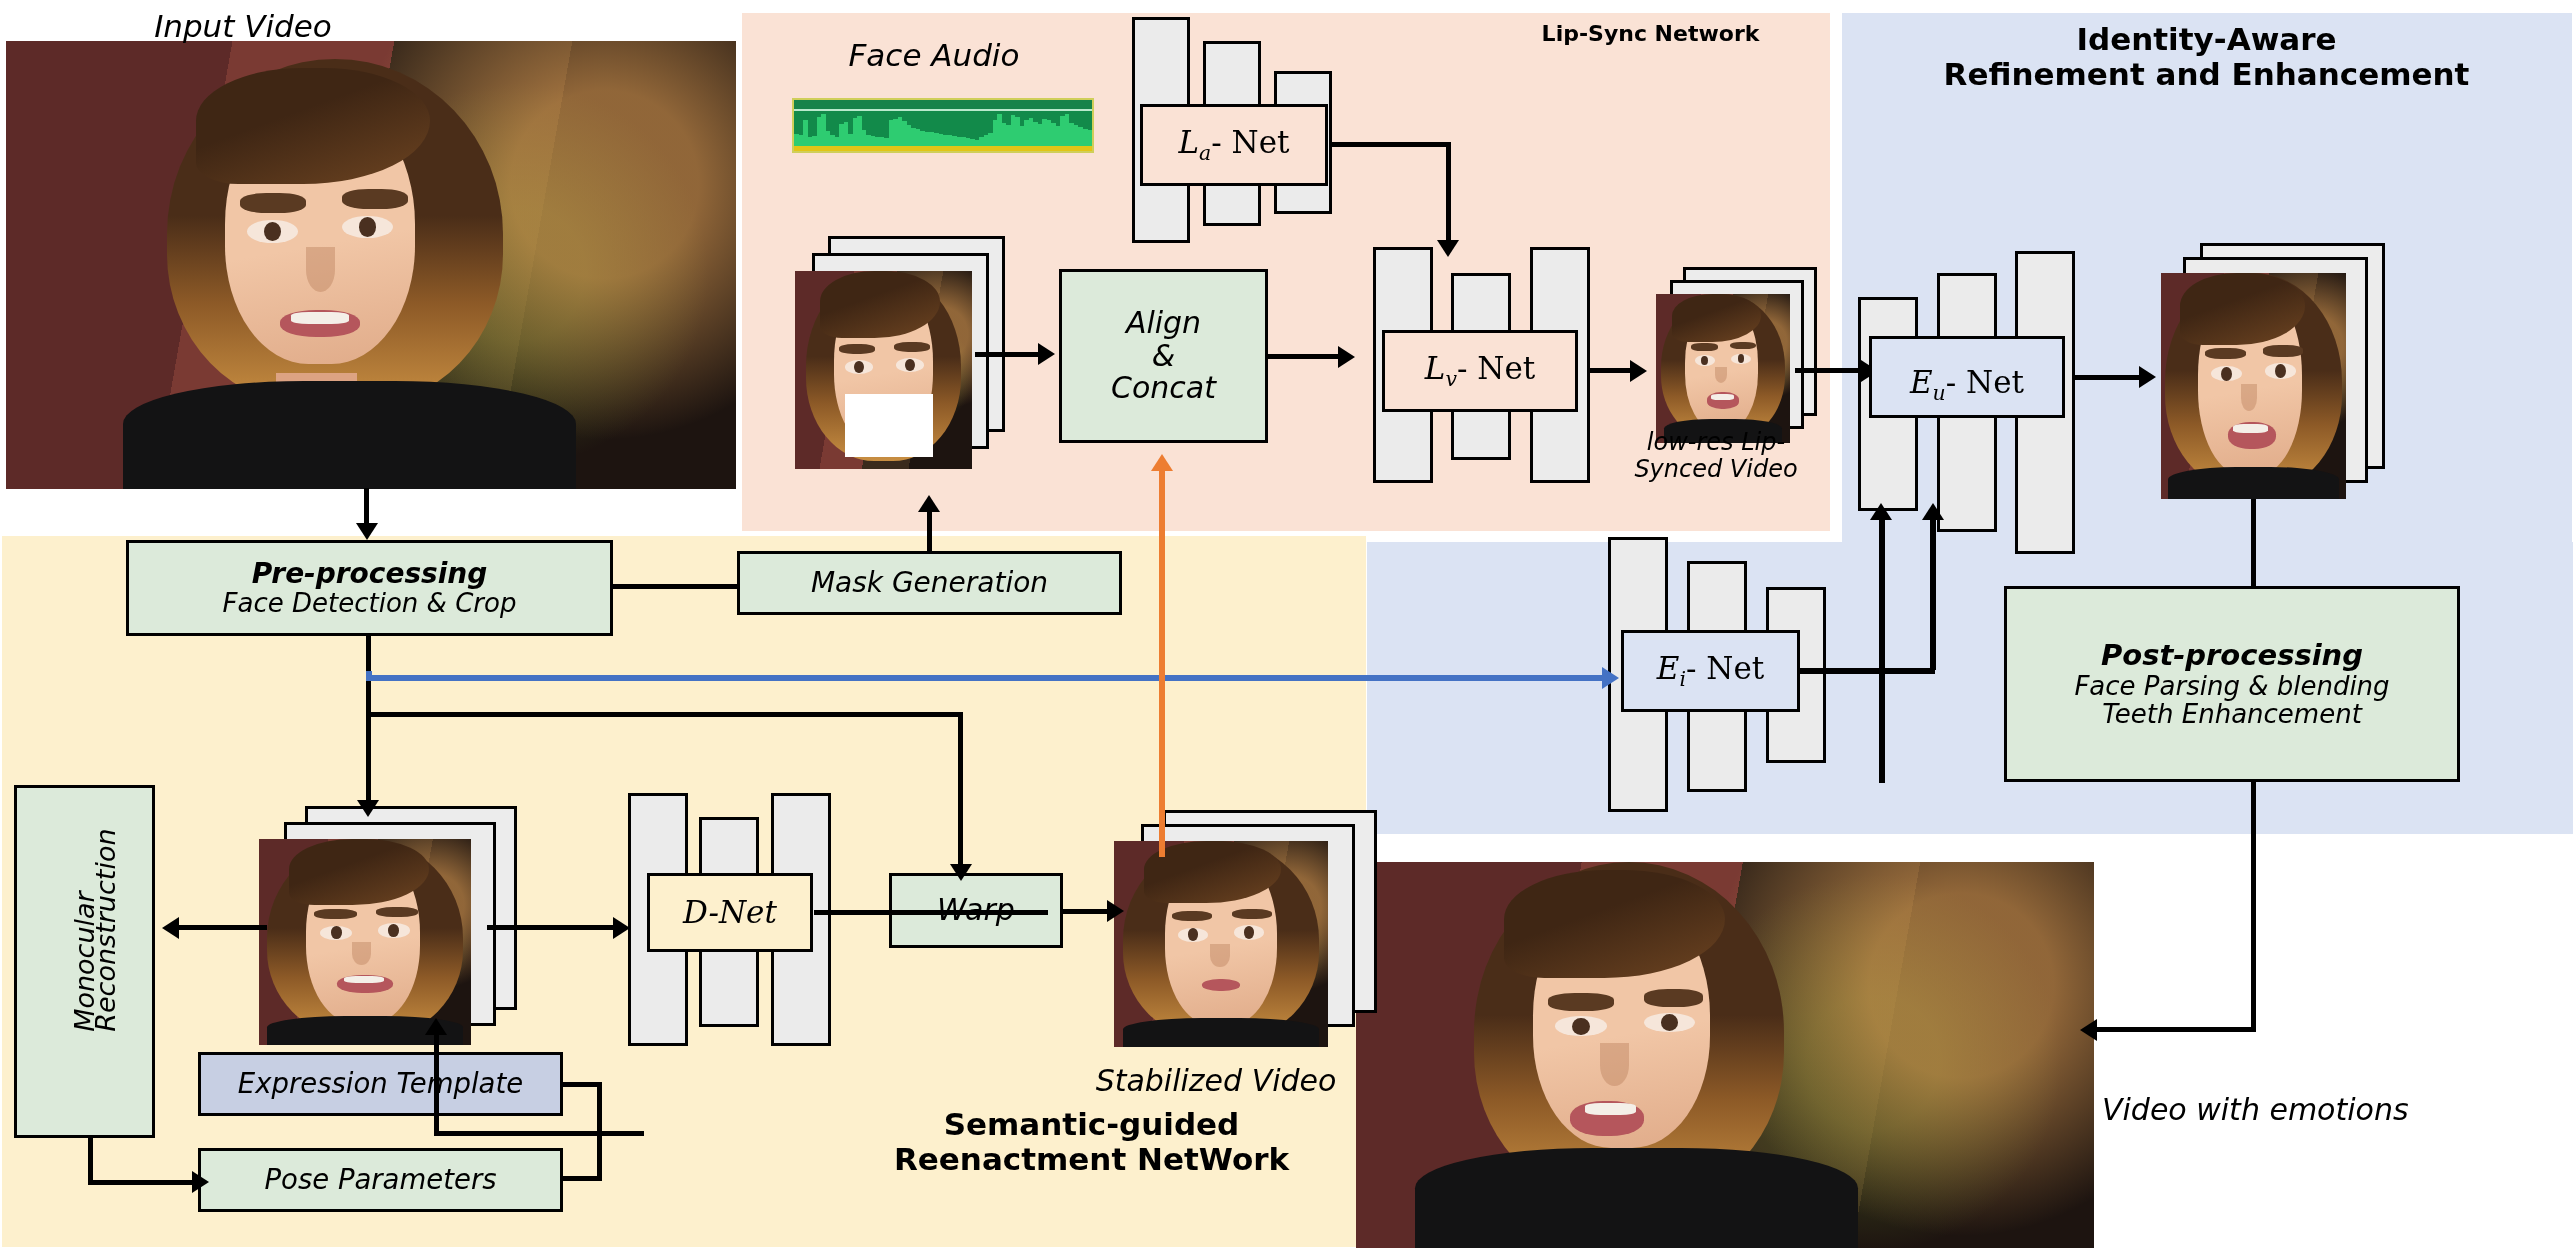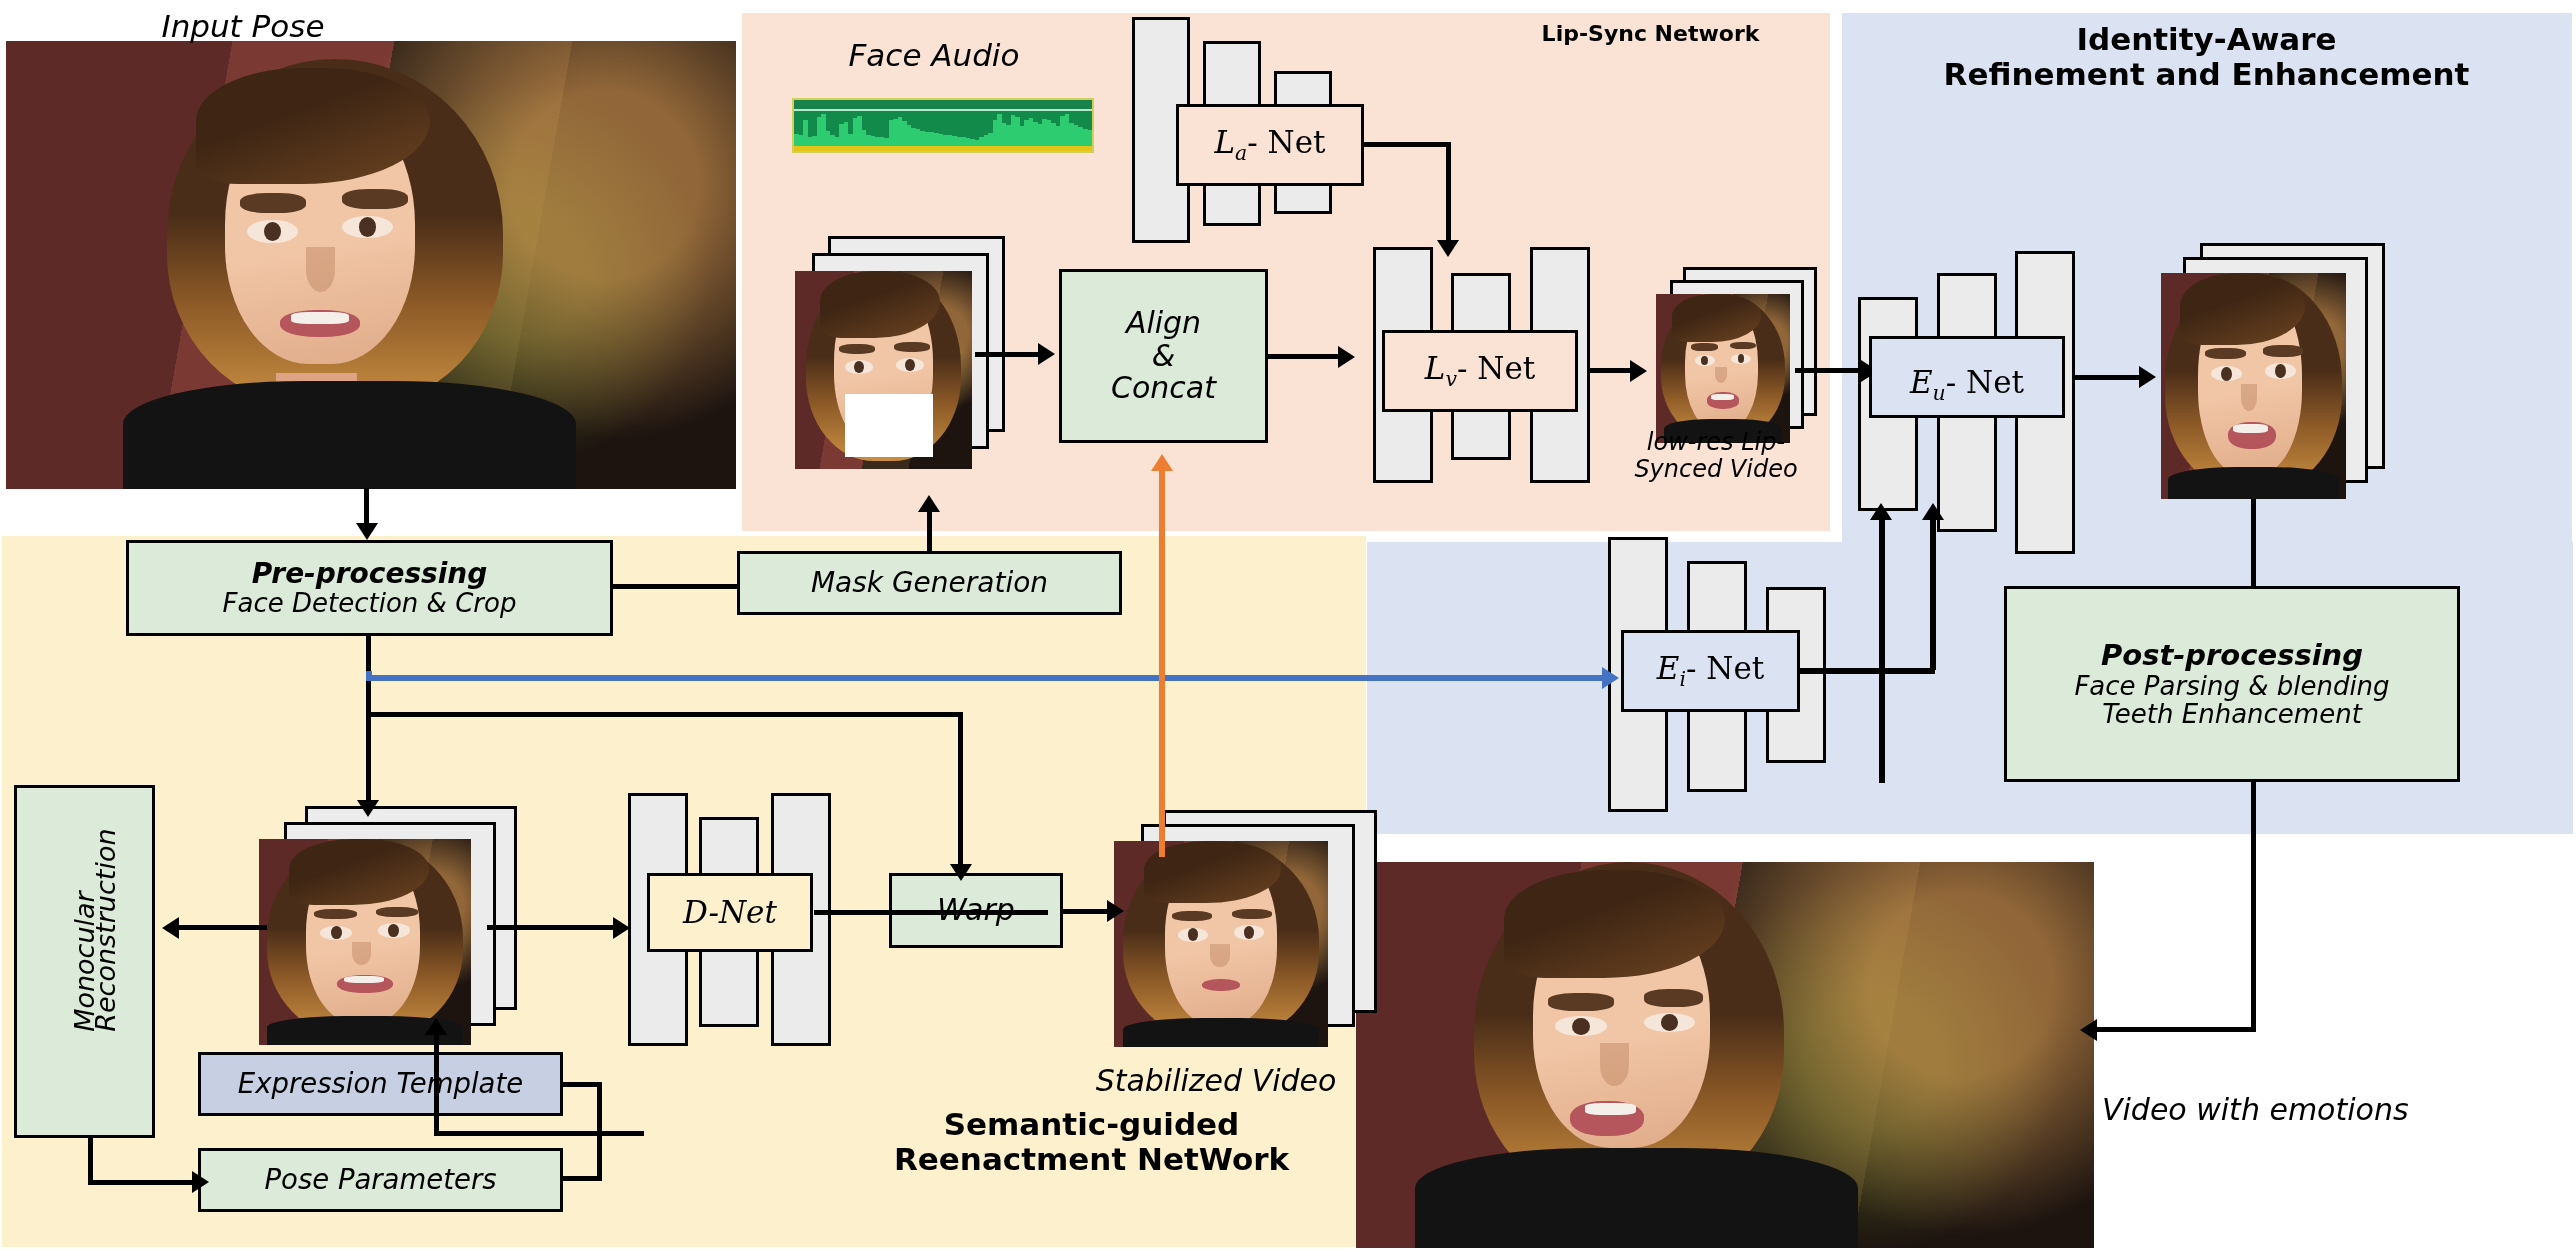--- a/index.html
+++ b/index.html
@@ -100,21 +100,21 @@
   <div class="cap bd" style="left:1869px;top:22px;width:675px;font-size:31px;">
     <div>Identity-Aware</div>
     <div>Refinement and Enhancement</div>
   </div>
   <div class="cap bd" style="left:856px;top:1107px;width:471px;font-size:31px;">
     <div>Semantic-guided</div>
     <div>Reenactment NetWork</div>
   </div>
 
   <div class="cap it" style="left:86px;top:9.4px;width:314px;font-size:31px;">
-    <span>Input Pose</span>
+    <span>Input Video</span>
   </div>
   <div class="stack" style="left:6.3px;top:41px;width:730px;height:448px;">
     <div class="front" style="width:730px;height:448px;">
       <div class="face">
         <div class="bg"></div>
         <div class="hairback" style="left:22%;top:4%;width:46%;height:78%;"></div>
         <div class="skin" style="left:30%;top:12%;width:26%;height:60%;"></div>
         <div class="fringe" style="left:26%;top:6%;width:32%;height:26%;"></div>
         <div class="brow" style="left:32%;top:34%;width:9%;"></div>
         <div class="brow" style="left:46%;top:33%;width:9%;"></div>
@@ -232,21 +232,21 @@
         <span style="height: 52%;"></span>
         <span style="height: 48%;"></span>
         <span style="height: 44%;"></span>
       </div>
     <div class="btm"></div>
   </div>
 
   <div class="bar" style="left:1132px;top:17.3px;width:58px;height:226px;"></div>
   <div class="bar" style="left:1203px;top:41px;width:58px;height:185px;"></div>
   <div class="bar" style="left:1274px;top:71px;width:58px;height:143px;"></div>
-  <div class="box pinkbox netlabel" style="left:1140px;top:104px;width:188px;height:82px;margin-left:36px;">
+  <div class="box pinkbox netlabel" style="left:1140px;top:104px;width:188px;height:82px;">
     <div style="font-size:31px;font-family:'DejaVu Serif',serif;font-style:italic;">
       <span>L</span><sub style="font-size:20.4px;">a</sub><span style="font-style:normal;">- Net</span>
     </div>
   </div>
 
   <div class="ln" style="left:1329px;top:142px;width:122px;height:4.7px;"></div>
   <div class="ln" style="left:1446px;top:142px;width:4.7px;height:102px;"></div>
   <div class="ah d" style="left:1437px;top:240px;"></div>
 
   <div class="stack" style="left:795px;top:236px;width:212px;height:236px;">

